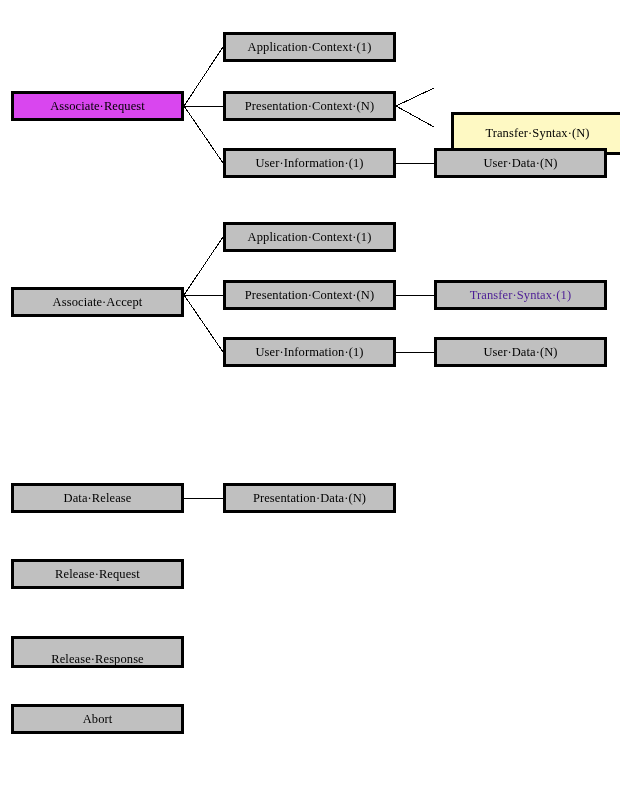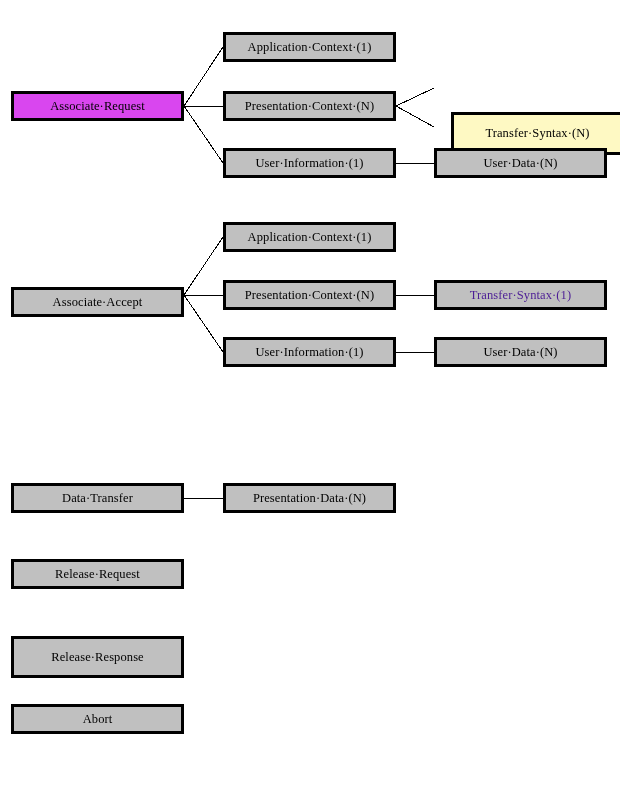--- a/index.html
+++ b/index.html
@@ -90,27 +90,27 @@
     <div class="node-box" style="left: 223px; top: 337px; width: 173px; height: 30px; background: rgb(192, 192, 192); border-color: rgb(0, 0, 0);">
       <span class="node-label" style="color: rgb(0, 0, 0);">User·Information·(1)</span>
     </div>
     <div class="node-box" style="left: 434px; top: 280px; width: 173px; height: 30px; background: rgb(192, 192, 192); border-color: rgb(0, 0, 0);">
       <span class="node-label" style="color: #4c1d95;">Transfer·Syntax·(1)</span>
     </div>
     <div class="node-box" style="left: 434px; top: 337px; width: 173px; height: 30px; background: rgb(192, 192, 192); border-color: rgb(0, 0, 0);">
       <span class="node-label" style="color: rgb(0, 0, 0);">User·Data·(N)</span>
     </div>
     <div class="node-box" style="left: 11px; top: 483px; width: 173px; height: 30px; background: rgb(192, 192, 192); border-color: rgb(0, 0, 0);">
-      <span class="node-label" style="color: rgb(0, 0, 0);">Data·Transfer</span>
+      <span class="node-label" style="color: rgb(0, 0, 0);">Data·Release</span>
     </div>
     <div class="node-box" style="left: 223px; top: 483px; width: 173px; height: 30px; background: rgb(192, 192, 192); border-color: rgb(0, 0, 0);">
       <span class="node-label" style="color: rgb(0, 0, 0);">Presentation·Data·(N)</span>
     </div>
     <div class="node-box" style="left: 11px; top: 559px; width: 173px; height: 30px; background: rgb(192, 192, 192); border-color: rgb(0, 0, 0);">
       <span class="node-label" style="color: rgb(0, 0, 0);">Release·Request</span>
     </div>
-    <div class="node-box" style="left: 11px; top: 636px; width: 173px; height: 42px; background: rgb(192, 192, 192); border-color: rgb(0, 0, 0);">
+    <div class="node-box" style="left: 11px; top: 636px; width: 173px; height: 32px; background: rgb(192, 192, 192); border-color: rgb(0, 0, 0); align-items: flex-end;">
       <span class="node-label" style="color: rgb(0, 0, 0);">Release·Response</span>
     </div>
     <div class="node-box" style="left: 11px; top: 704px; width: 173px; height: 30px; background: rgb(192, 192, 192); border-color: rgb(0, 0, 0);">
       <span class="node-label" style="color: rgb(0, 0, 0);">Abort</span>
     </div>
   </div>
 
 </body></html>

